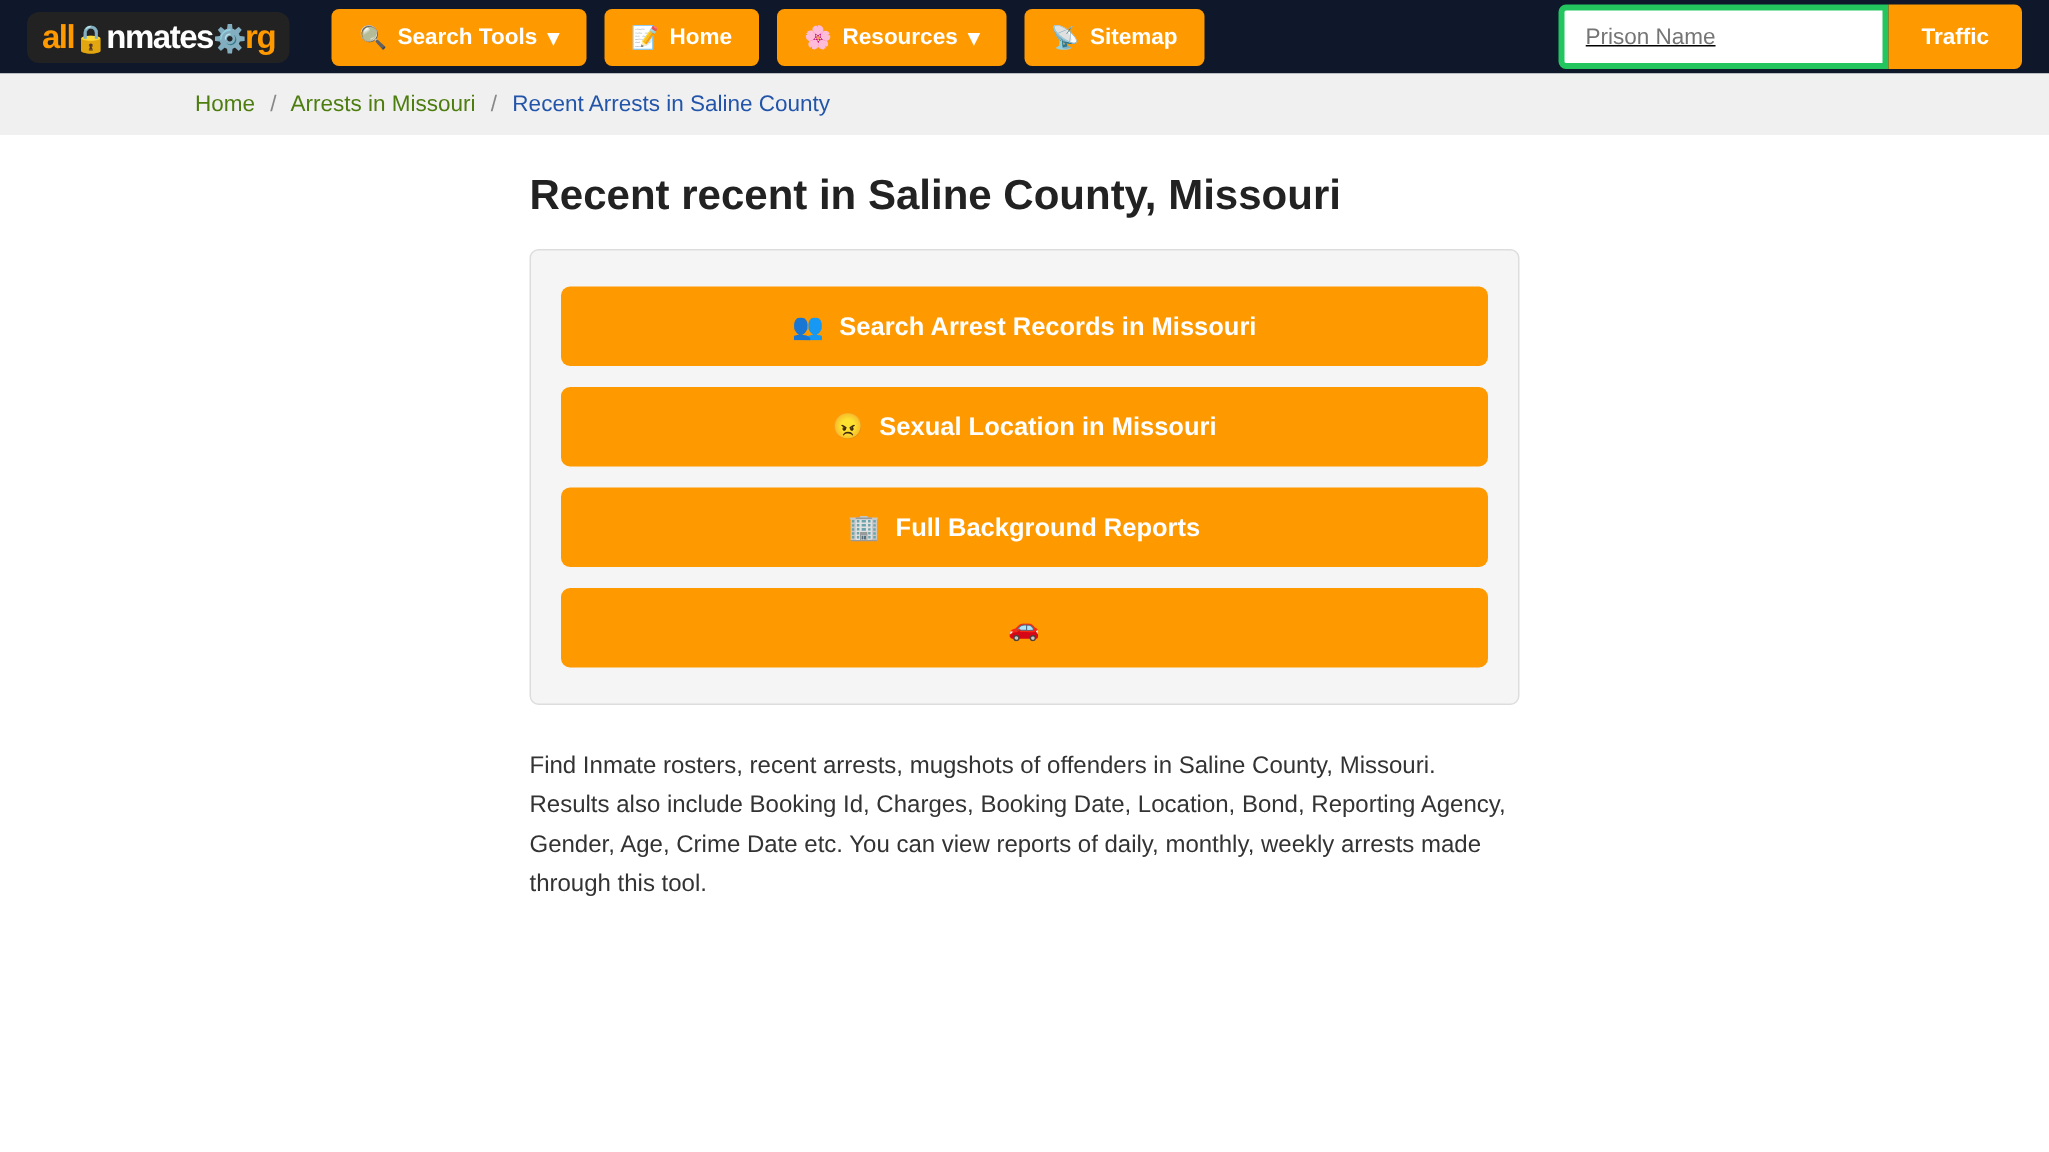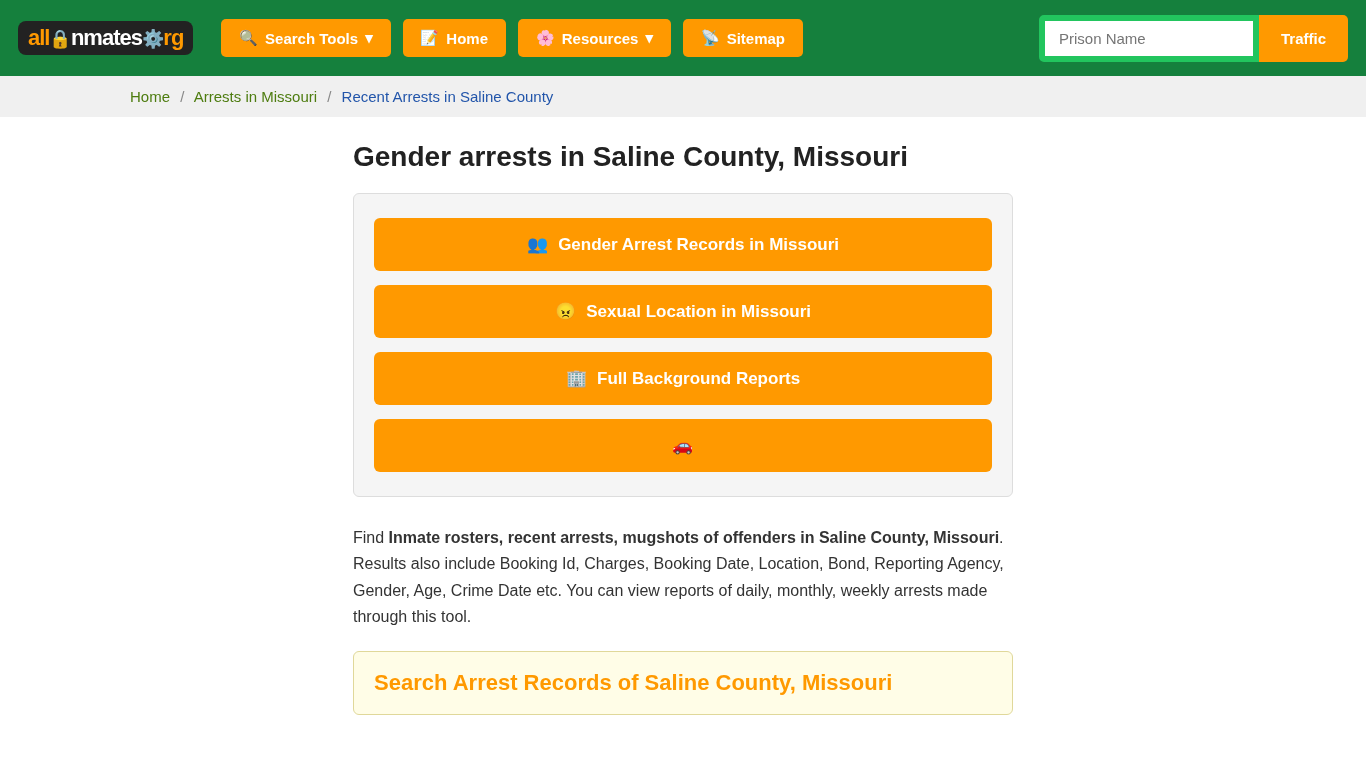--- a/index.html
+++ b/index.html
@@ -1,24 +1,24 @@
 <!DOCTYPE html>
 <html><head>
   <meta charset="utf-8">
   <style>
     * { margin: 0; padding: 0; box-sizing: border-box; }
     body { font-family: Arial, sans-serif; background: #fff; font-size: 16px; color: #333; }
 
     
     .header {
-      background: #15803d;
+      background: #0f172a;
       display: flex;
       align-items: center;
       padding: 0 18px;
-      height: 76px;
+      height: 49px;
       gap: 12px;
     }
     .logo {
       display: flex;
       align-items: center;
       background: #222;
       border-radius: 8px;
       padding: 4px 10px;
       margin-right: 16px;
     }
@@ -48,26 +48,27 @@
       white-space: nowrap;
     }
 
     .header-spacer { flex: 1; }
 
     .search-box {
       display: flex;
       gap: 0;
     }
     .search-input {
-      border: 6px solid #22c55e;
+      border: 4px solid #22c55e;
       border-radius: 5px 0 0 5px;
       padding: 9px 14px;
       font-size: 15px;
       width: 220px;
       outline: none;
+      text-decoration: underline;
     }
     .search-btn {
       background: #f90;
       color: #fff;
       border: none;
       border-radius: 0 5px 5px 0;
       padding: 9px 22px;
       font-size: 15px;
       font-weight: bold;
       cursor: pointer;
@@ -127,21 +128,21 @@
     .action-btn:last-child { margin-bottom: 0; }
 
     
     .desc-text {
       font-size: 16px;
       color: #333;
       line-height: 1.65;
       margin-bottom: 20px;
       max-width: 760px;
     }
-    .desc-text strong { font-weight: bold; }
+    .desc-text strong { font-weight: normal; }
 
     
     .search-records-section {
       background: #fffde7;
       border: 1px solid #e0d89a;
       border-radius: 6px;
       padding: 18px 20px;
       max-width: 760px;
     }
     .search-records-title {
@@ -195,40 +196,37 @@
 
 <nav class="breadcrumb-bar">
   <a href="#">Home</a>
   <span class="sep">/</span>
   <a href="#">Arrests in Missouri</a>
   <span class="sep">/</span>
   <span class="current">Recent Arrests in Saline County</span>
 </nav>
 
 <div class="main">
-  <h1 class="page-title">Gender arrests in Saline County, Missouri</h1>
+  <h1 class="page-title">Recent recent in Saline County, Missouri</h1>
 
   <div class="card">
     <button class="action-btn">
       <span>👥</span>
-      <span>Gender Arrest Records in Missouri</span>
+      <span>Search Arrest Records in Missouri</span>
     </button>
     <button class="action-btn">
       <span>😠</span>
       <span>Sexual Location in Missouri</span>
     </button>
     <button class="action-btn">
       <span>🏢</span>
       <span>Full Background Reports</span>
     </button>
     <button class="action-btn">
       <span>🚗</span>
     </button>
   </div>
 
   <p class="desc-text">
     <span>Find </span><strong>Inmate rosters, recent arrests, mugshots of offenders in Saline County, Missouri</strong><span>. Results also include Booking Id, Charges, Booking Date, Location, Bond, Reporting Agency, Gender, Age, Crime Date etc. You can view reports of daily, monthly, weekly arrests made through this tool.</span>
   </p>
 
-  <div class="search-records-section">
-    <h2 class="search-records-title">Search Arrest Records of Saline County, Missouri</h2>
-  </div>
 </div>
 
 </body></html>

